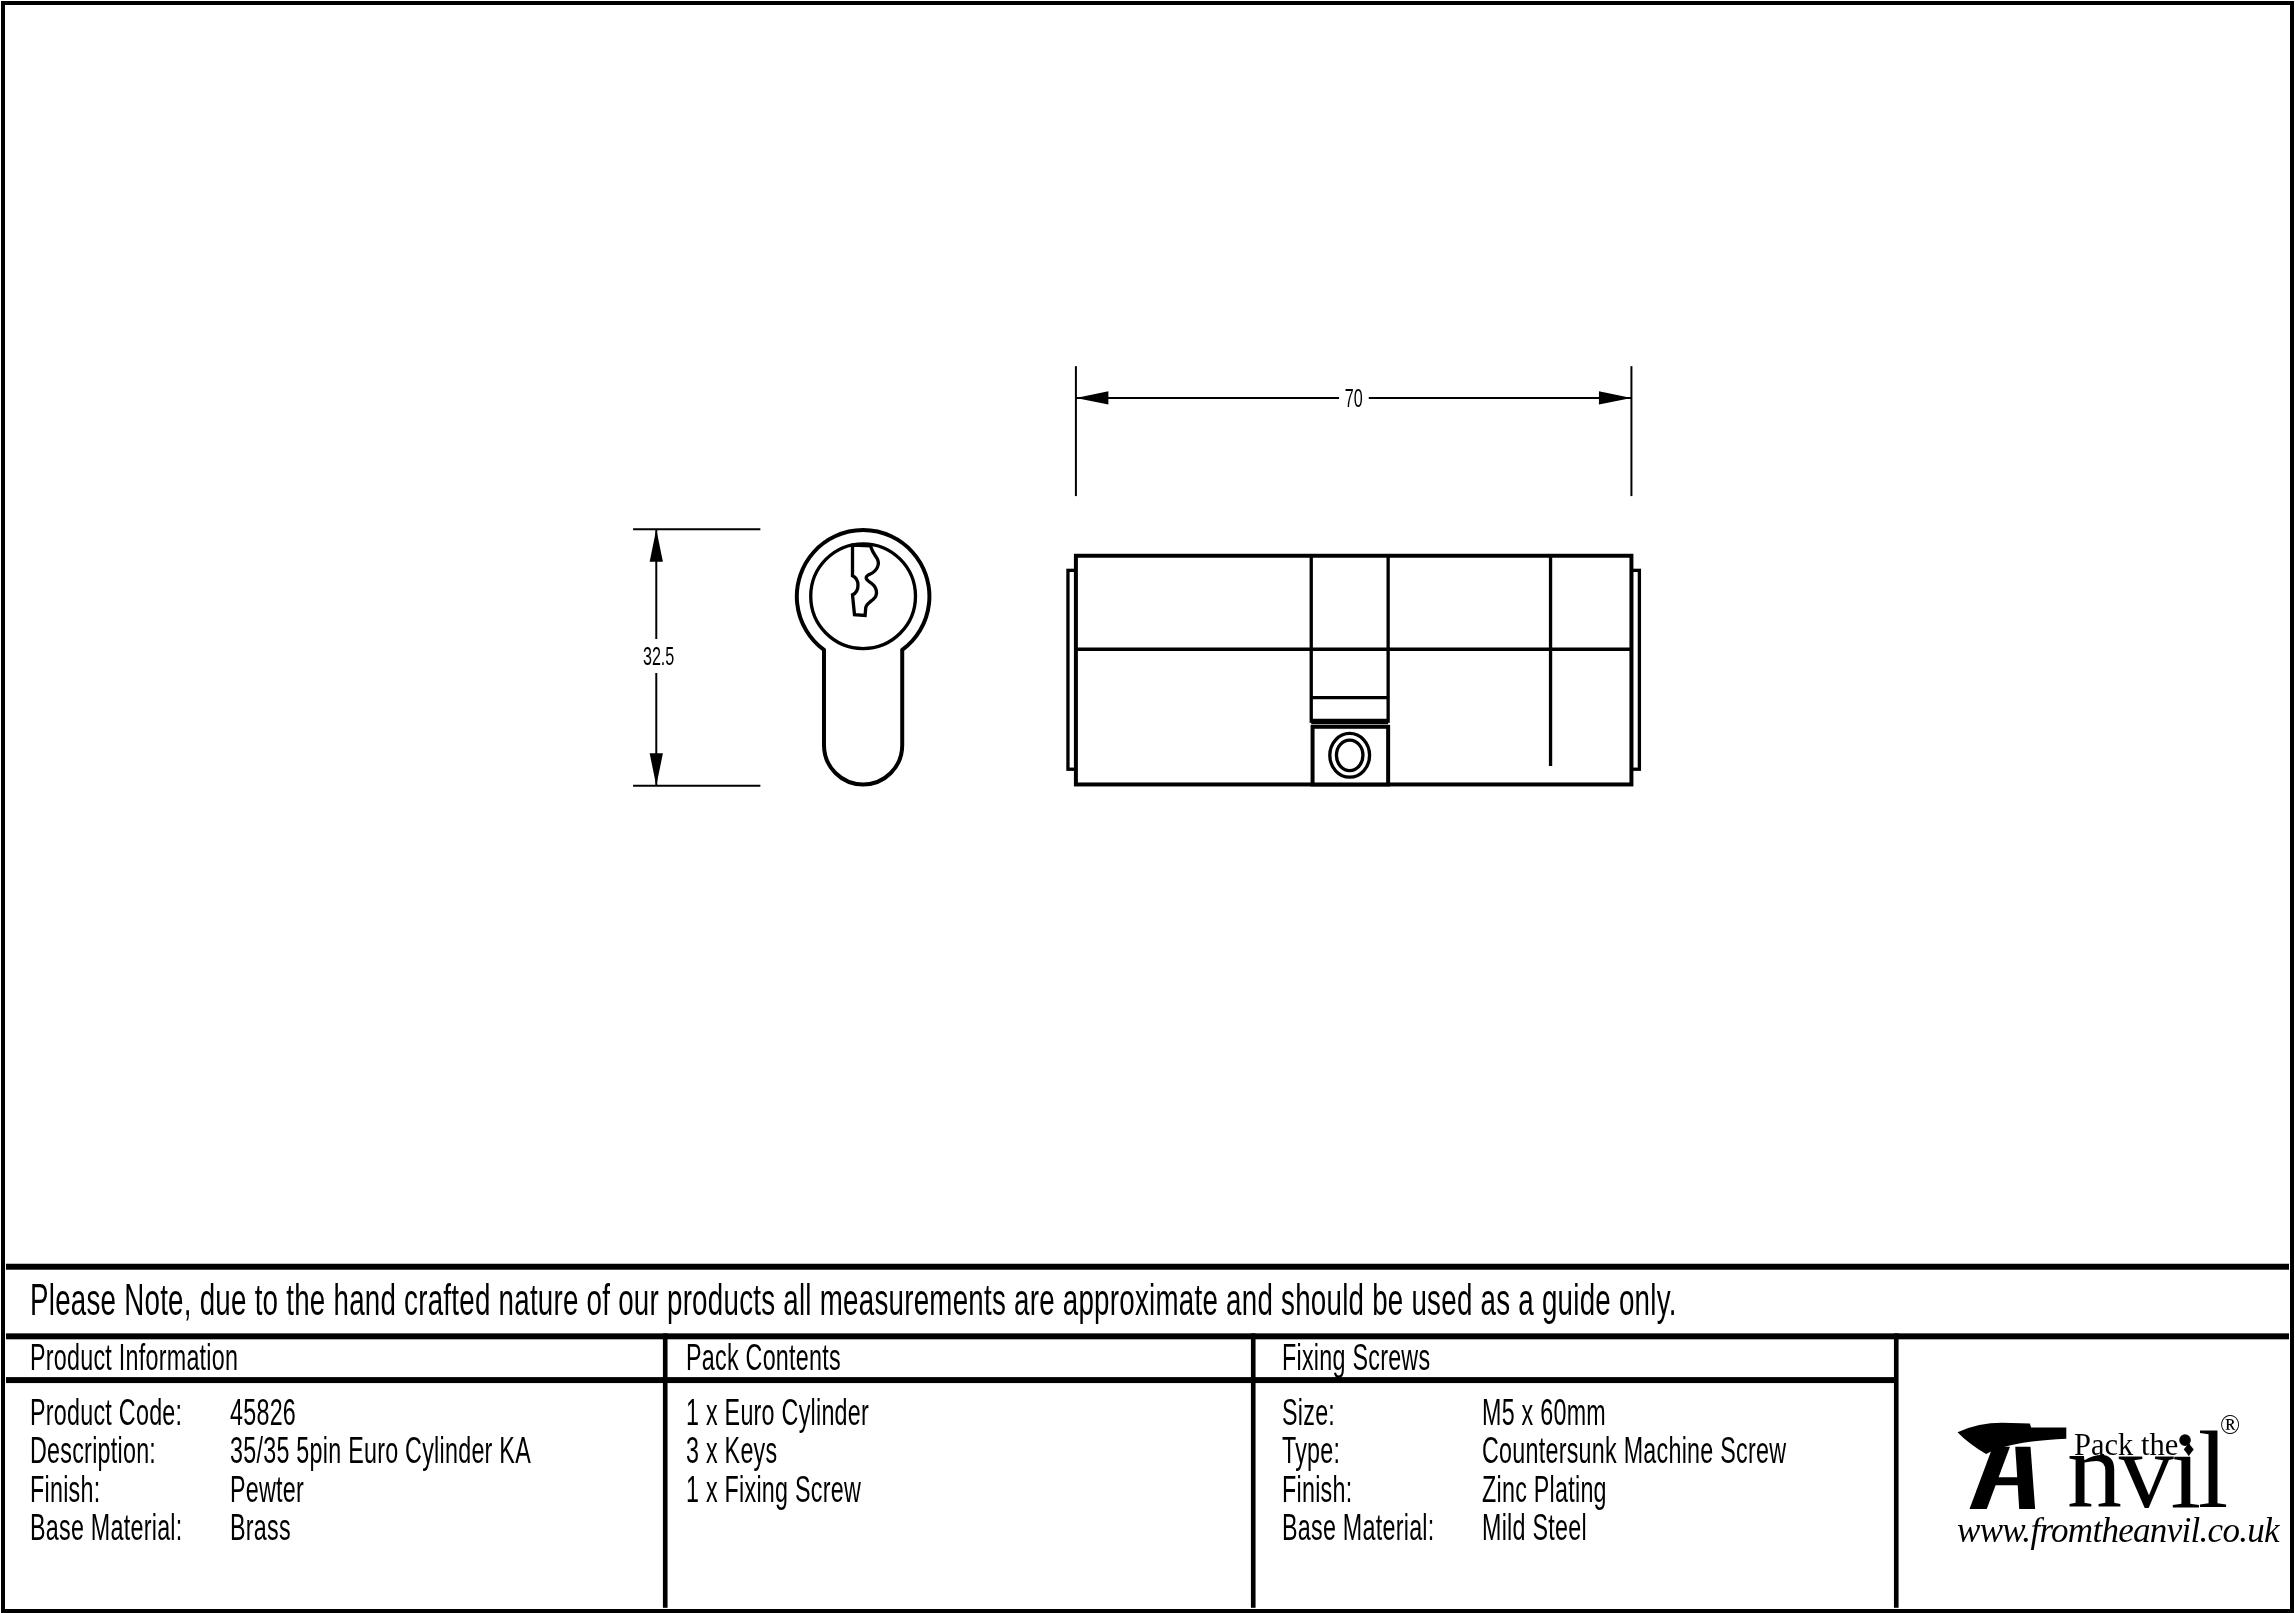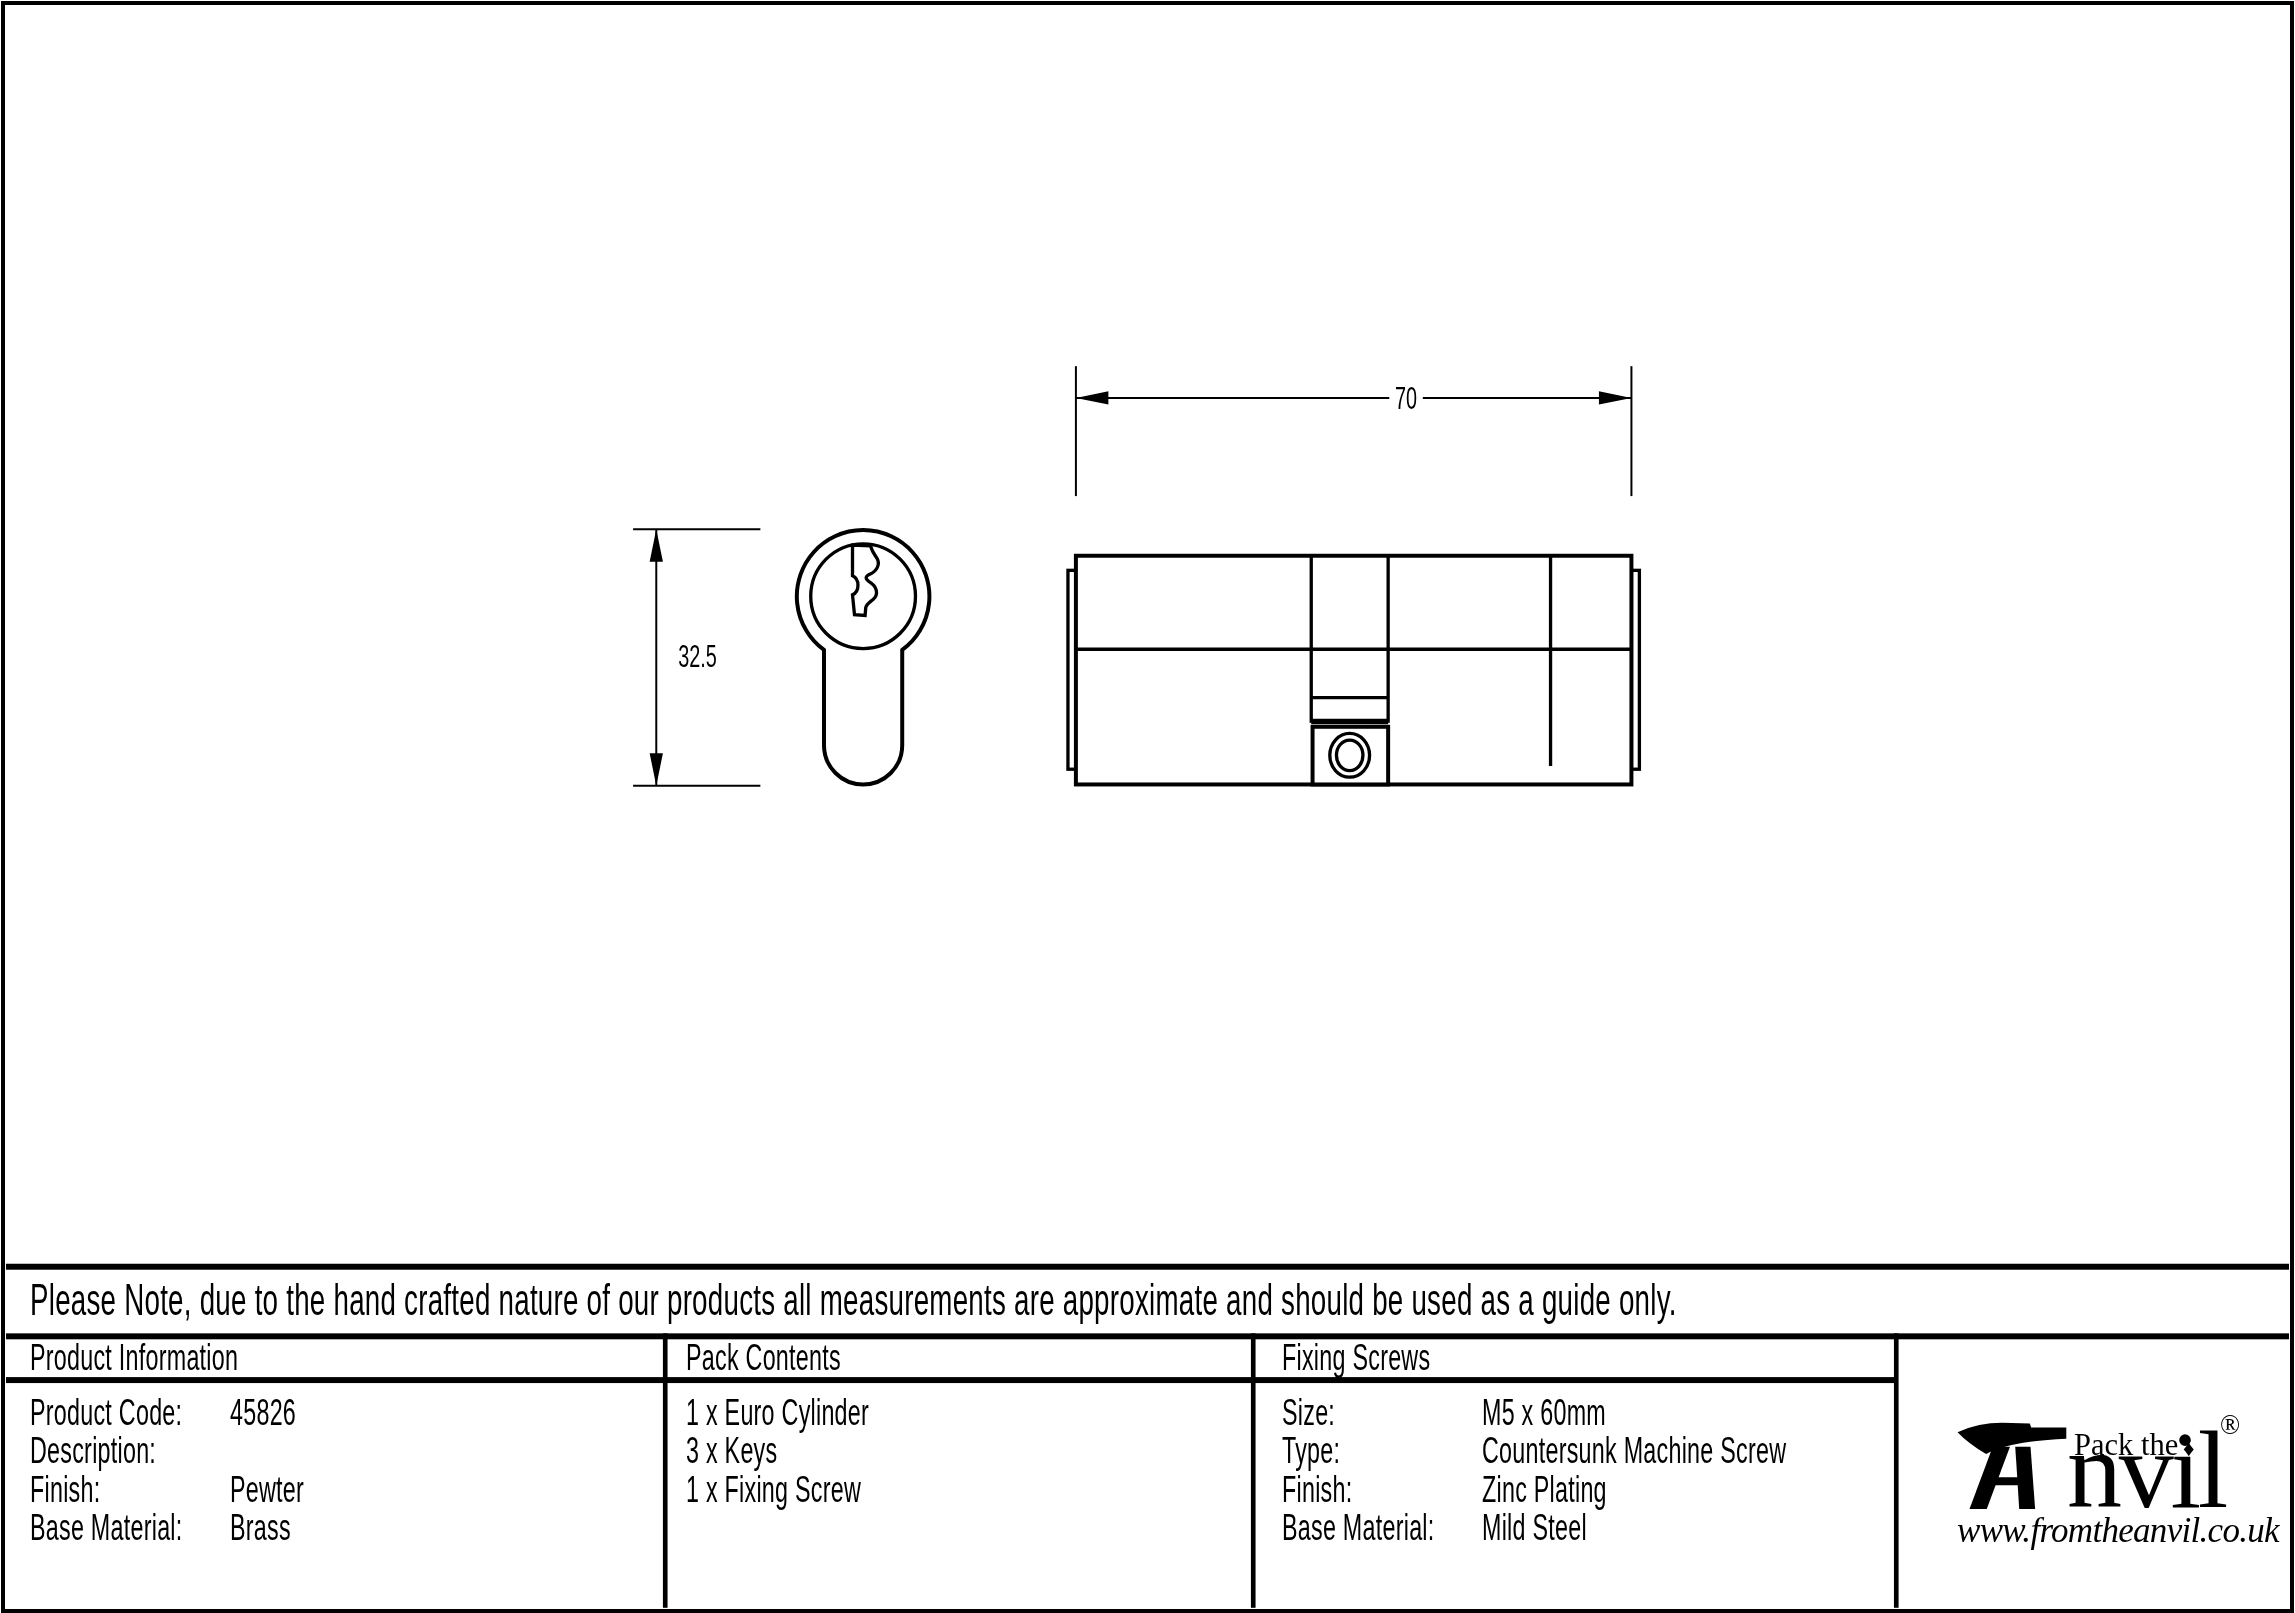--- a/index.html
+++ b/index.html
@@ -9,21 +9,21 @@
   }
   #frame { position:absolute; inset:1.3px; border:4.6px solid #000; pointer-events:none; }
   svg.draw { position:absolute; left:0; top:0; }
 
   
   .t { position:absolute; white-space:nowrap; font-size:37px; line-height:37px; }
   .t > span { display:inline-block; transform:scaleX(0.63); transform-origin:0 50%; letter-spacing:0.4px; }
   .note-t { font-size:44px; line-height:38px; }
 
   
-  .dim { position:absolute; width:159px; text-align:right; font-size:32px; line-height:34px; }
+  .dim { position:absolute; width:159px; text-align:center; font-size:26px; line-height:34px; }
   .dim > span { display:inline-block; transform:scaleX(0.62); background:#fff; padding:0 9.3px; }
 
   
   .lg-serif { position:absolute; font-family:"Liberation Serif", serif; white-space:nowrap; }
   #lg-fromthe { font-size:30.5px; line-height:30.5px; }
   #lg-nvil { font-size:110px; line-height:110px; letter-spacing:-3.3px;margin-left:6px; }
   #lg-reg { font-size:26.5px; line-height:26.5px; }
   #lg-diamond { font-size:22.5px; line-height:22.5px; }
   #lg-url { font-size:35px; line-height:31px; font-style:italic; letter-spacing:-0.7px; }
 </style>
@@ -120,20 +120,21 @@
   <div class="t" style="left:30px; top:1339px;">
     <span>Product Information</span></div>
   <div class="t" style="left:686px; top:1339px;">
     <span>Pack Contents</span></div>
   <div class="t" style="left:1282px; top:1339px;">
     <span>Fixing Screws</span></div>
 
   <div class="t" style="left:30px;  top:1394px;"><span>Product Code:</span></div>
   <div class="t" style="left:230px; top:1394px;"><span>45826</span></div>
   <div class="t" style="left:30px;  top:1432px;"><span>Description:</span></div>
+  <div class="t" style="left:230px; top:1432px;"><span>35/35 5pin Euro Cylinder KA</span></div>
   <div class="t" style="left:30px;  top:1471px;"><span>Finish:</span></div>
   <div class="t" style="left:230px; top:1471px;"><span>Pewter</span></div>
   <div class="t" style="left:30px;  top:1509px;"><span>Base Material:</span></div>
   <div class="t" style="left:230px; top:1509px;"><span>Brass</span></div>
 
   <div class="t" style="left:686px; top:1394px;"><span>1 x Euro Cylinder</span></div>
   <div class="t" style="left:686px; top:1432px;"><span>3 x Keys</span></div>
   <div class="t" style="left:686px; top:1471px;"><span>1 x Fixing Screw</span></div>
 
   <div class="t" style="left:1282px; top:1394px;"><span>Size:</span></div>

